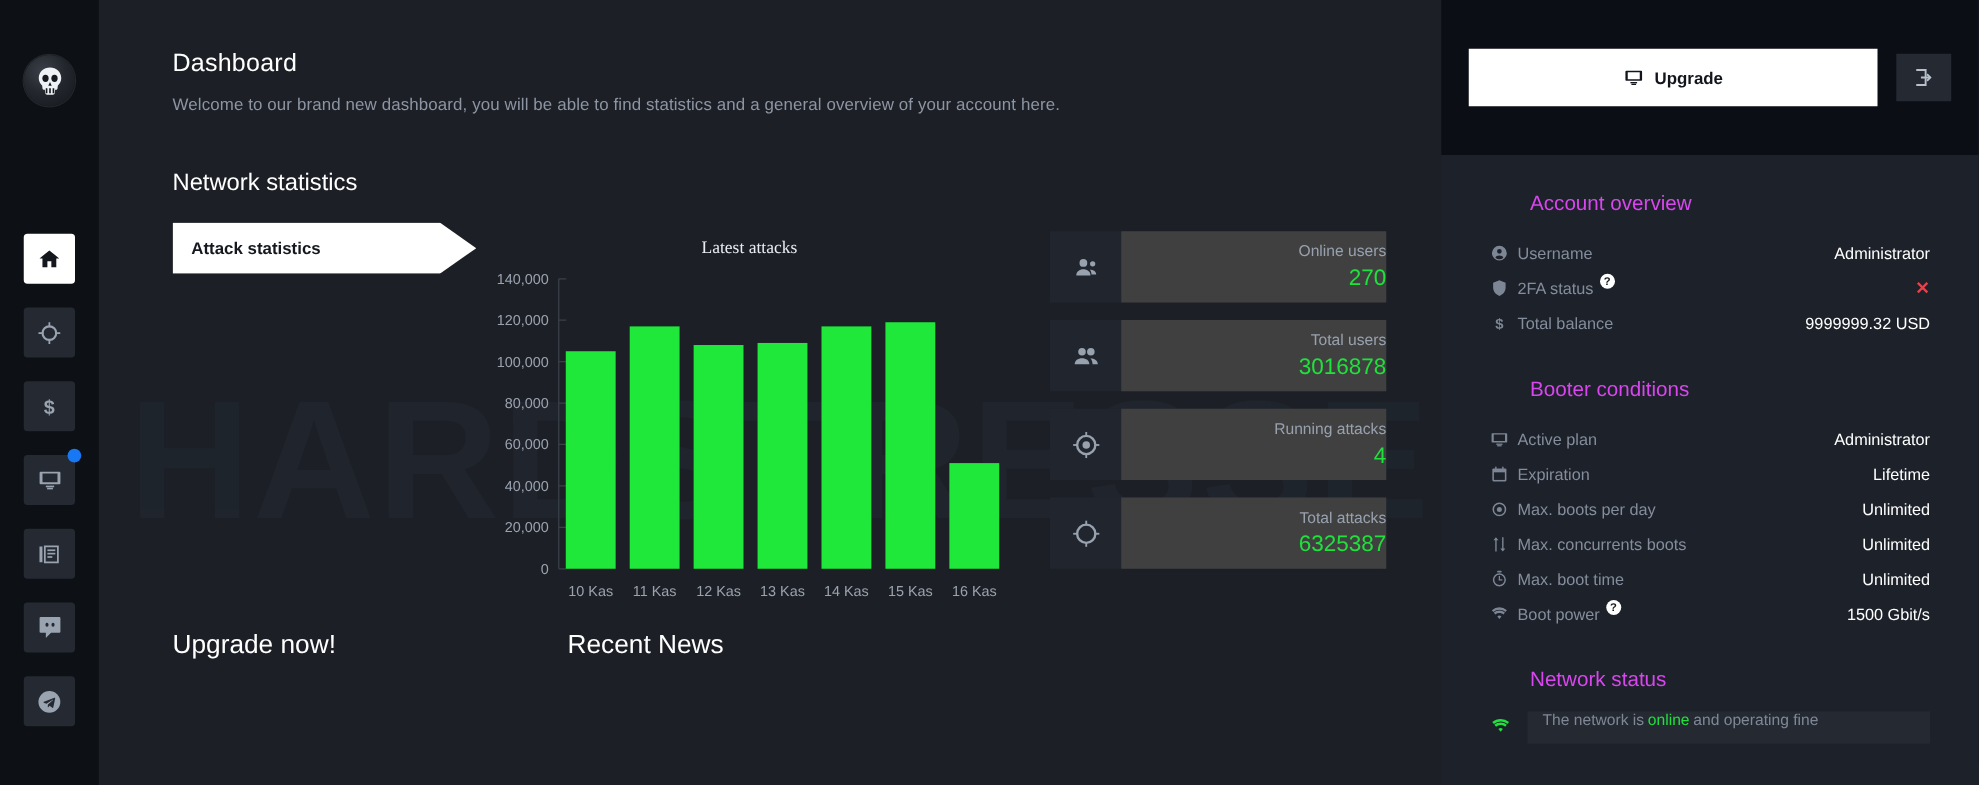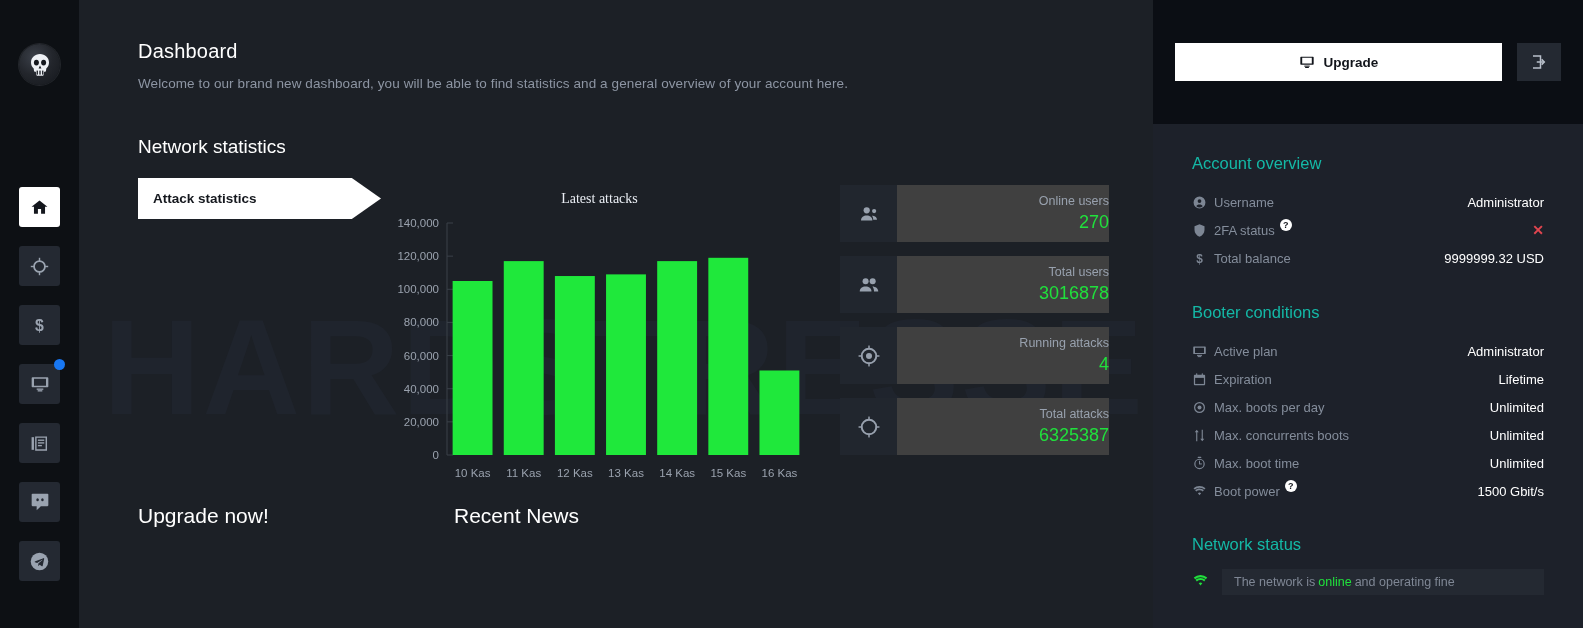--- a/index.html
+++ b/index.html
@@ -90,53 +90,53 @@
   
   .right {
     flex: 0 0 430px; width: 430px; height: 628px; background: #1D212A;
     display: flex; flex-direction: column; position: relative; z-index: 5;
   }
   .right-top {
     height: 124px; background: #0B0E14; display: flex; align-items: center;
     padding: 0 22px; gap: 15px;
   }
   .upgrade-btn {
-    flex: 1 1 auto; height: 38px; background: #fff; color: #12151b;
+    flex: 1 1 auto; height: 46px; background: #fff; color: #12151b;
     display: flex; align-items: center; justify-content: center; gap: 9px;
     font-size: 13.5px; font-weight: 700; cursor: pointer; border: none;
     font-family: "Liberation Sans", sans-serif;
   }
   .upgrade-btn svg { fill: #12151b; }
   .logout-btn {
     flex: 0 0 44px; height: 38px; background: #242932; display: flex;
     align-items: center; justify-content: center; cursor: pointer;
   }
   .logout-btn svg { stroke: #b9c0cb; fill: none; }
 
   .right-body { padding: 30px 39px 0 39px; }
-  .panel-h { font-size: 16.5px; color: #14b8a6; font-weight: 400; margin-bottom: 15px; }
+  .panel-h { font-size: 16.5px; color: #d946ef; font-weight: 400; margin-bottom: 15px; margin-left: 32px; }
   .panel-h.spaced { margin-top: 31px; }
   .kv { display: flex; align-items: center; height: 28px; }
   .kv-ico { flex: 0 0 22px; display: flex; align-items: center; }
   .kv-ico svg { fill: #7d8694; }
   .kv-key { font-size: 13px; color: #848d9b; display: flex; align-items: center; gap: 5px; }
   .help {
     width: 12px; height: 12px; border-radius: 50%; background: #fff; color: #12151b;
     font-size: 9px; font-weight: 700; display: inline-flex; align-items: center;
     justify-content: center; position: relative; top: -5px; cursor: pointer;
   }
   .kv-val { margin-left: auto; font-size: 13px; color: #ffffff; }
   .kv-val.bold { font-weight: 400; }
   .kv-val.red { color: #e0454f; font-size: 14px; font-weight: 700; }
 
   .netstatus-h { margin-top: 30px; }
   .net-row { display: flex; align-items: center; gap: 13px; margin-top: 14px; }
   .net-ico svg { fill: #20E03C; }
   .net-pill {
-    flex: 1 1 auto; height: 26px; background: #242932; display: flex; align-items: center;
+    flex: 1 1 auto; height: 26px; background: #242932; display: flex; align-items: flex-start;
     padding: 0 12px; font-size: 12.5px; color: #7f8795;
   }
   .net-pill b { color: #20E03C; font-weight: 400; padding: 0 3px; }
 </style>
 </head>
 <body>
 
 <div class="app">
 
   <nav class="rail">

